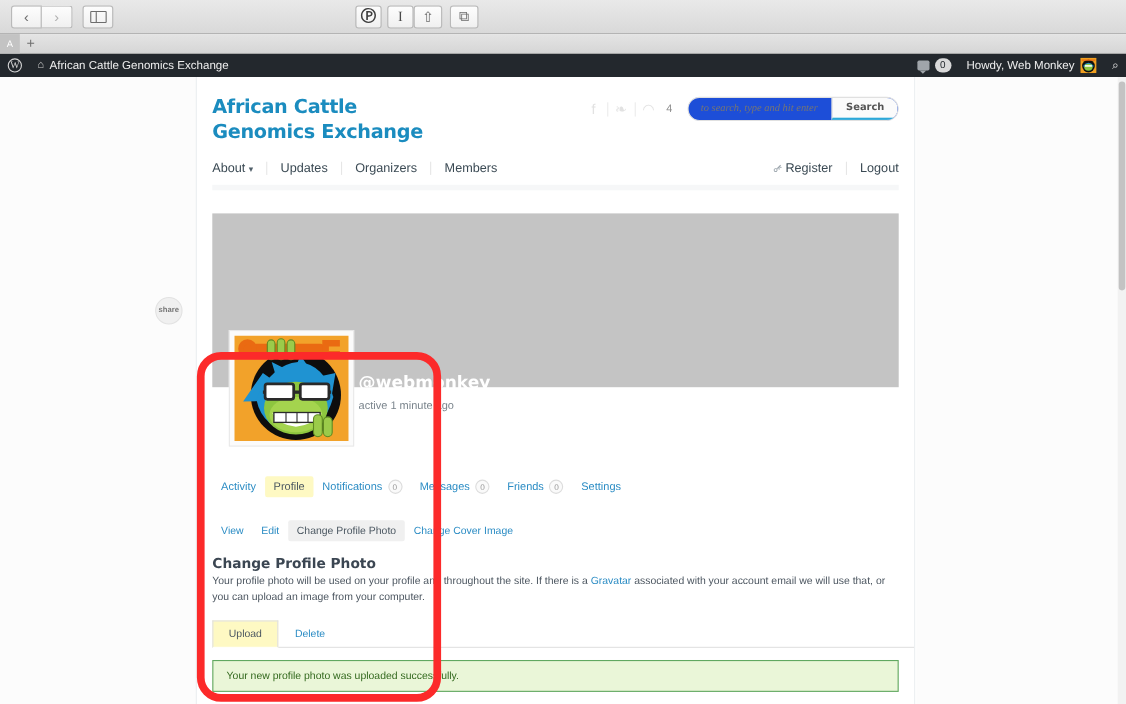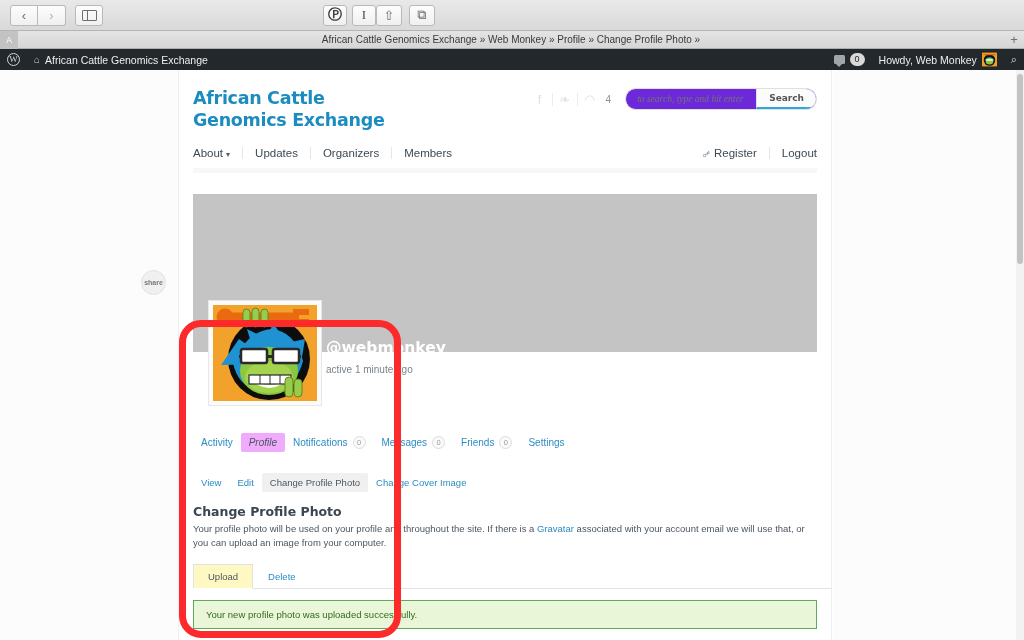--- a/index.html
+++ b/index.html
@@ -151,21 +151,21 @@
   }
   .social-row { display: flex; align-items: center; gap: 0; margin-right: 14px; }
   .social-ico {
     width: 24px; text-align: center; color: #e2e2e2; font-size: 13px;
   }
   .social-sep { width: 1px; height: 13px; background: #ececec; }
   .social-count { font-size: 10px; color: #8f8f8f; margin-left: 4px; }
   .search-wrap {
     display: flex; align-items: stretch;
     border: 1px solid #e0e0e0; border-radius: 16px;
-    background: #6d28d9; overflow: hidden; height: 22px;
+    background: #1d4ed8; overflow: hidden; height: 22px;
   }
   .search-input {
     width: 130px; border: none; outline: none; padding: 0 11px;
     font-size: 9.5px; font-style: italic; color: #b2b2b2;
     font-family: "Liberation Serif", serif; background: transparent;
   }
   .search-btn {
     border: none; border-left: 1px solid #e0e0e0;
     background: #fbfbfb; padding: 0 12px;
     font-family: "DejaVu Sans", sans-serif;
@@ -218,21 +218,21 @@
 
   
   .member-tabs {
     margin: 0 14px; display: flex; align-items: center; gap: 0;
     flex-wrap: wrap; padding-top: 2px;
   }
   .mtab {
     font-size: 10px; color: #2b8cc4; padding: 4px 8px;
     display: inline-flex; align-items: center; gap: 5px; border-radius: 2px;
   }
-  .mtab.selected { background: #f0abfc; color: #4b5761; font-style: italic; }
+  .mtab.selected { background: #fef9c3; color: #4b5761; }
   .badge-count {
     display: inline-flex; align-items: center; justify-content: center;
     min-width: 13px; height: 13px; border-radius: 50%;
     border: 1px solid #dcdcdc; background: #fafafa;
     font-size: 7.5px; color: #9a9a9a;
   }
   .subtabs { margin: 20px 14px 0 14px; display: flex; align-items: center; }
   .stab {
     font-size: 9.5px; color: #2b8cc4; padding: 4px 8px; border-radius: 2px;
   }
@@ -305,21 +305,20 @@
     <div class="chrome-btn solo" style="min-width:26px">
       <span>⧉</span>
     </div>
   </div>
 </div>
 
 <div class="title-strip">
   <div class="strip-left-tab">
     <span>A</span>
   </div>
-  <div class="strip-title">African Cattle Genomics Exchange » Web Monkey » Profile » Change Profile Photo »</div>
   <div class="strip-plus">
     <span>+</span>
   </div>
 </div>
 
 <div class="admin-bar">
   <div class="ab-item">
     <span class="wp-logo">W</span>
   </div>
   <div class="ab-item">

